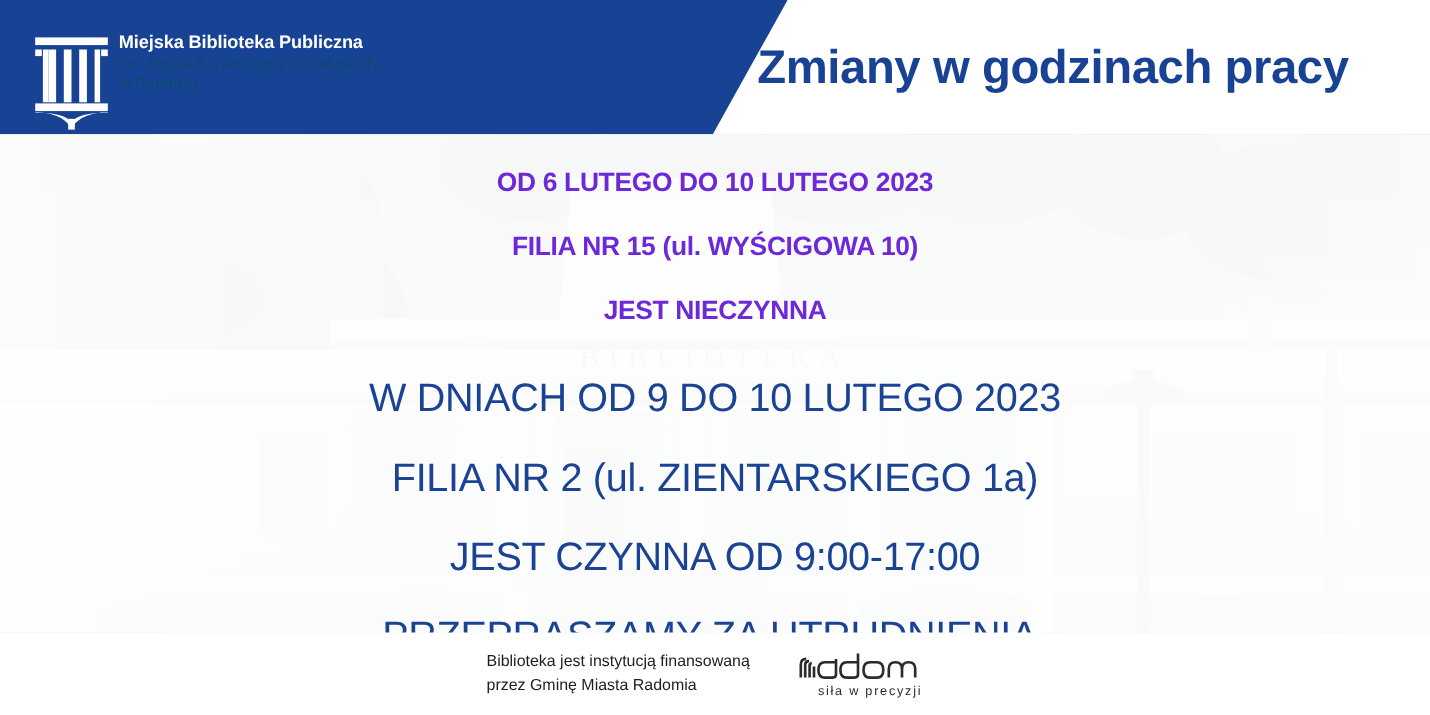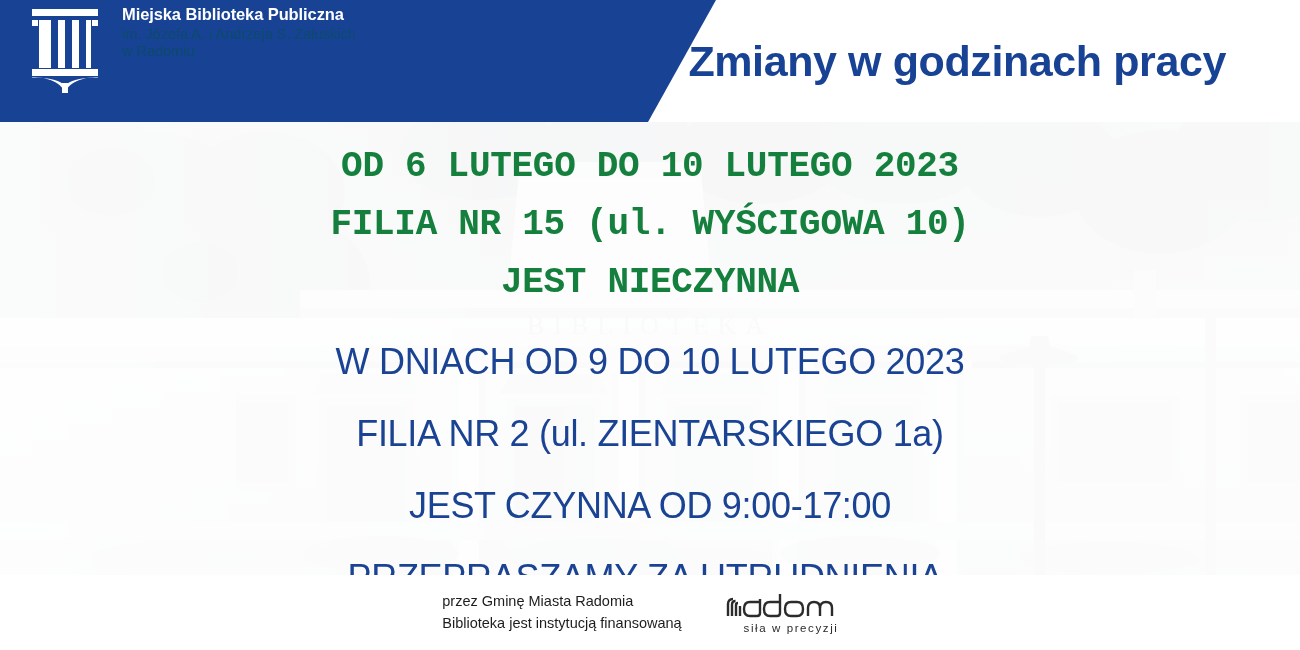--- a/index.html
+++ b/index.html
@@ -35,24 +35,23 @@
     left: 0;
     top: 0;
     width: 720px;
     height: 122px;
     background: #184294;
     clip-path: polygon(0 0, 716px 0, 648px 122px, 0 122px);
   }
   .header-logo {
     position: absolute;
     left: 22px;
-    top: 3px;
+    top: 28px;
     display: flex;
     align-items: flex-start;
-    gap: 14px;
   }
   .logo-mark {
     width: 86px;
     height: 90px;
     flex: 0 0 auto;
   }
   .logo-text {
     padding-top: 3px;
     line-height: 1.0;
   }
@@ -114,26 +113,25 @@
     left: 0;
     top: 122px;
     width: 1300px;
     height: 453px;
     z-index: 6;
     text-align: center;
     padding-top: 16px;
     box-sizing: border-box;
   }
   .block-light {
-    color: #15803d;
+    color: #6d28d9;
     font-weight: 700;
-    font-size: 36px;
+    font-size: 24px;
     line-height: 58px;
     letter-spacing: -0.3px;
-    font-family: Liberation Mono, monospace;
   }
   .block-dark {
     color: #1B4394;
     font-weight: 400;
     font-size: 36px;
     line-height: 72px;
     letter-spacing: -0.3px;
     margin-top: 14px;
   }
   .msg-line { white-space: nowrap; }
@@ -349,22 +347,22 @@
         <div class="logo-line2">im. Józefa A. i Andrzeja S. Załuskich</div>
         <div class="logo-line3">w Radomiu</div>
       </div>
     </div>
 
     <div class="header-title">Zmiany w godzinach pracy</div>
   </div>
 
   <div class="footer">
     <div class="footer-text">
+      <div>Biblioteka jest instytucją finansowaną</div>
       <div>przez Gminę Miasta Radomia</div>
-      <div>Biblioteka jest instytucją finansowaną</div>
     </div>
 
     <svg class="radom-logo" viewBox="0 0 134 46" xmlns="http://www.w3.org/2000/svg">
       <g fill="none" stroke="#2b2b2b" stroke-width="2.4">
 
         <path d="M4 26 L4 14 Q4 9 9 9"></path>
         <path d="M8 26 L8 14.5 Q8 11 11.5 11"></path>
         <path d="M12 26 L12 15 Q12 13 14 13"></path>
         <path d="M16 26 L16 16"></path>
 

